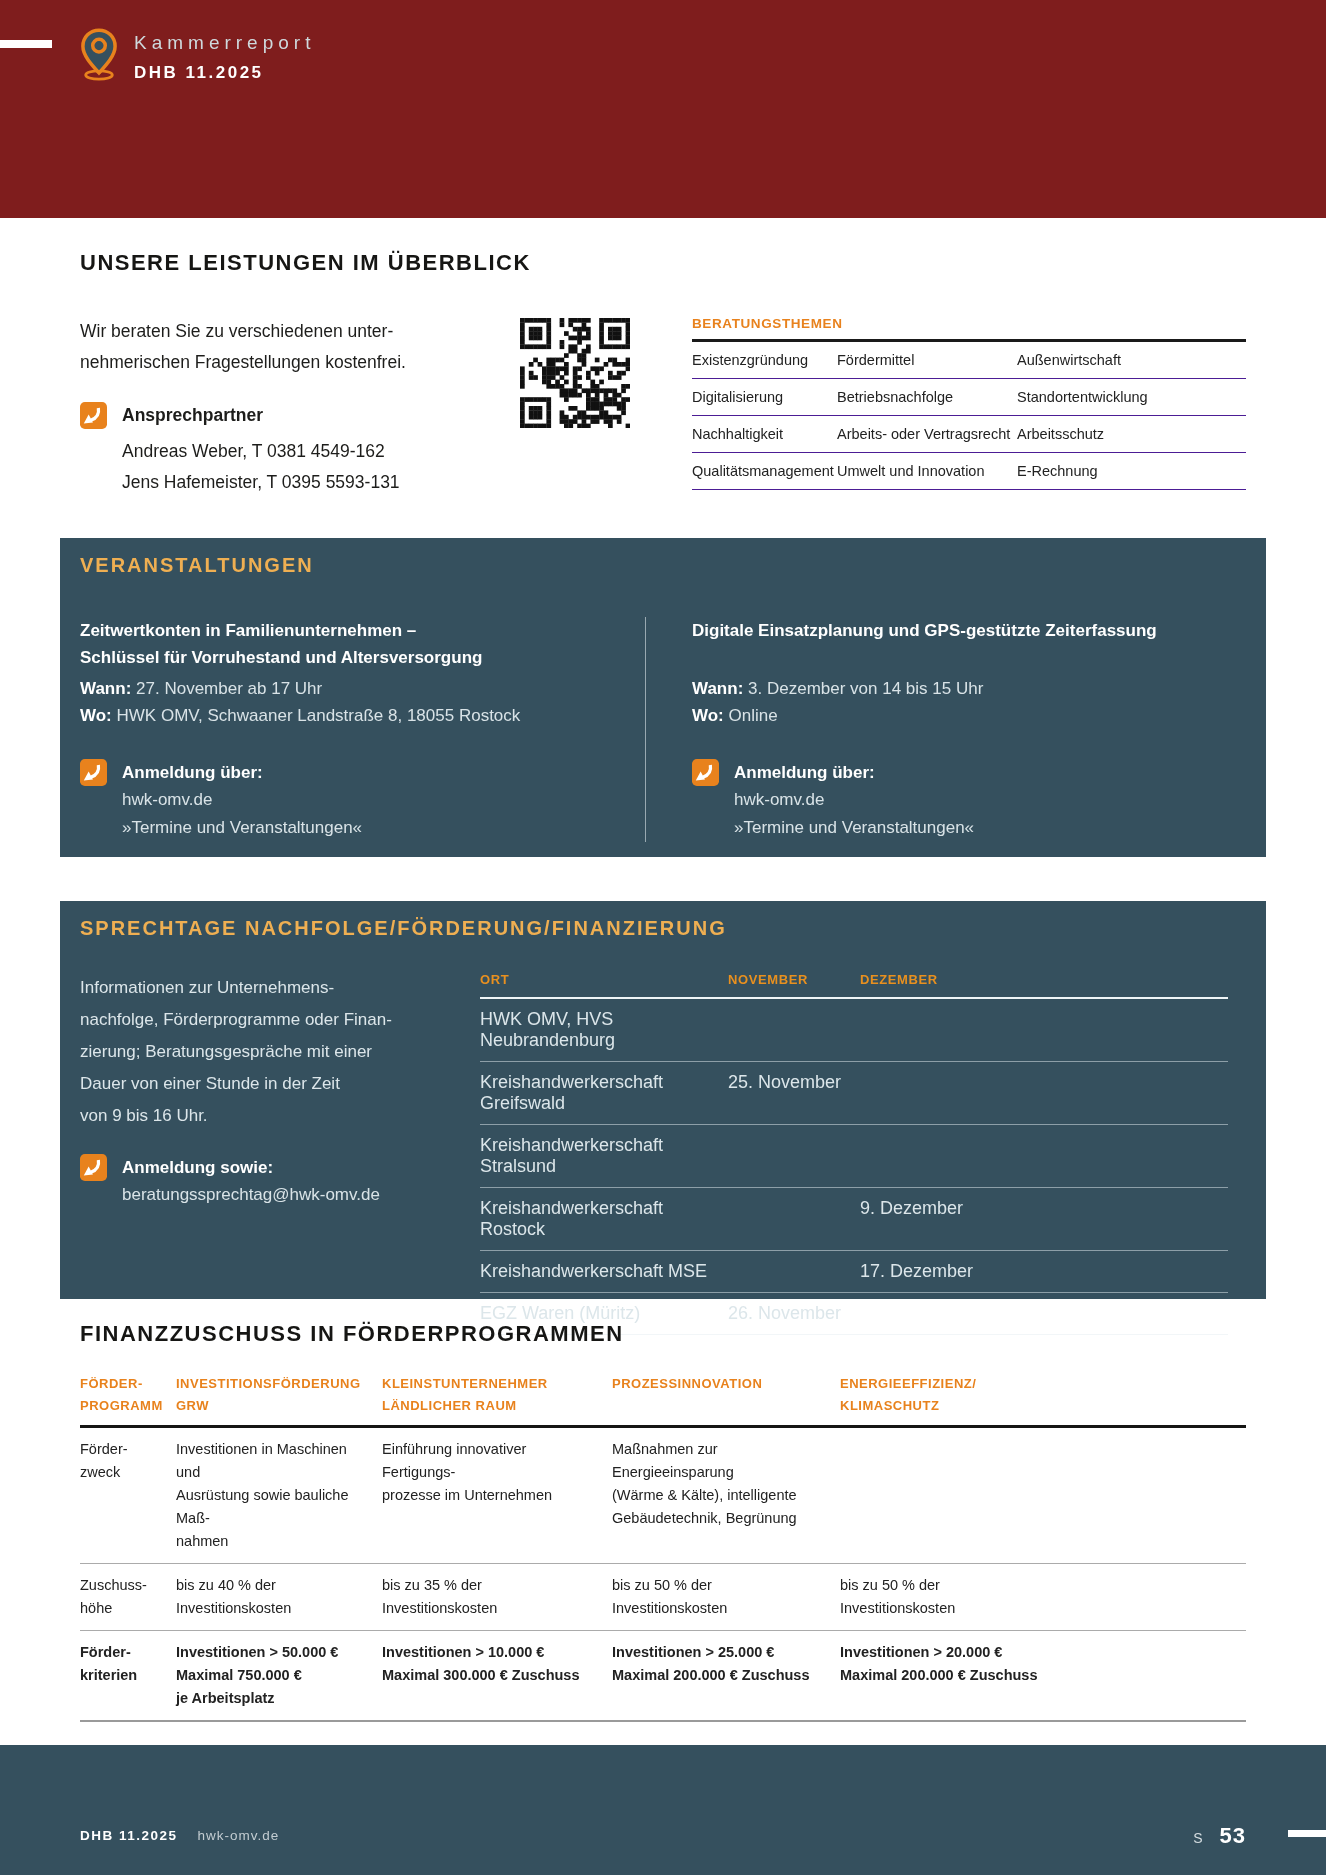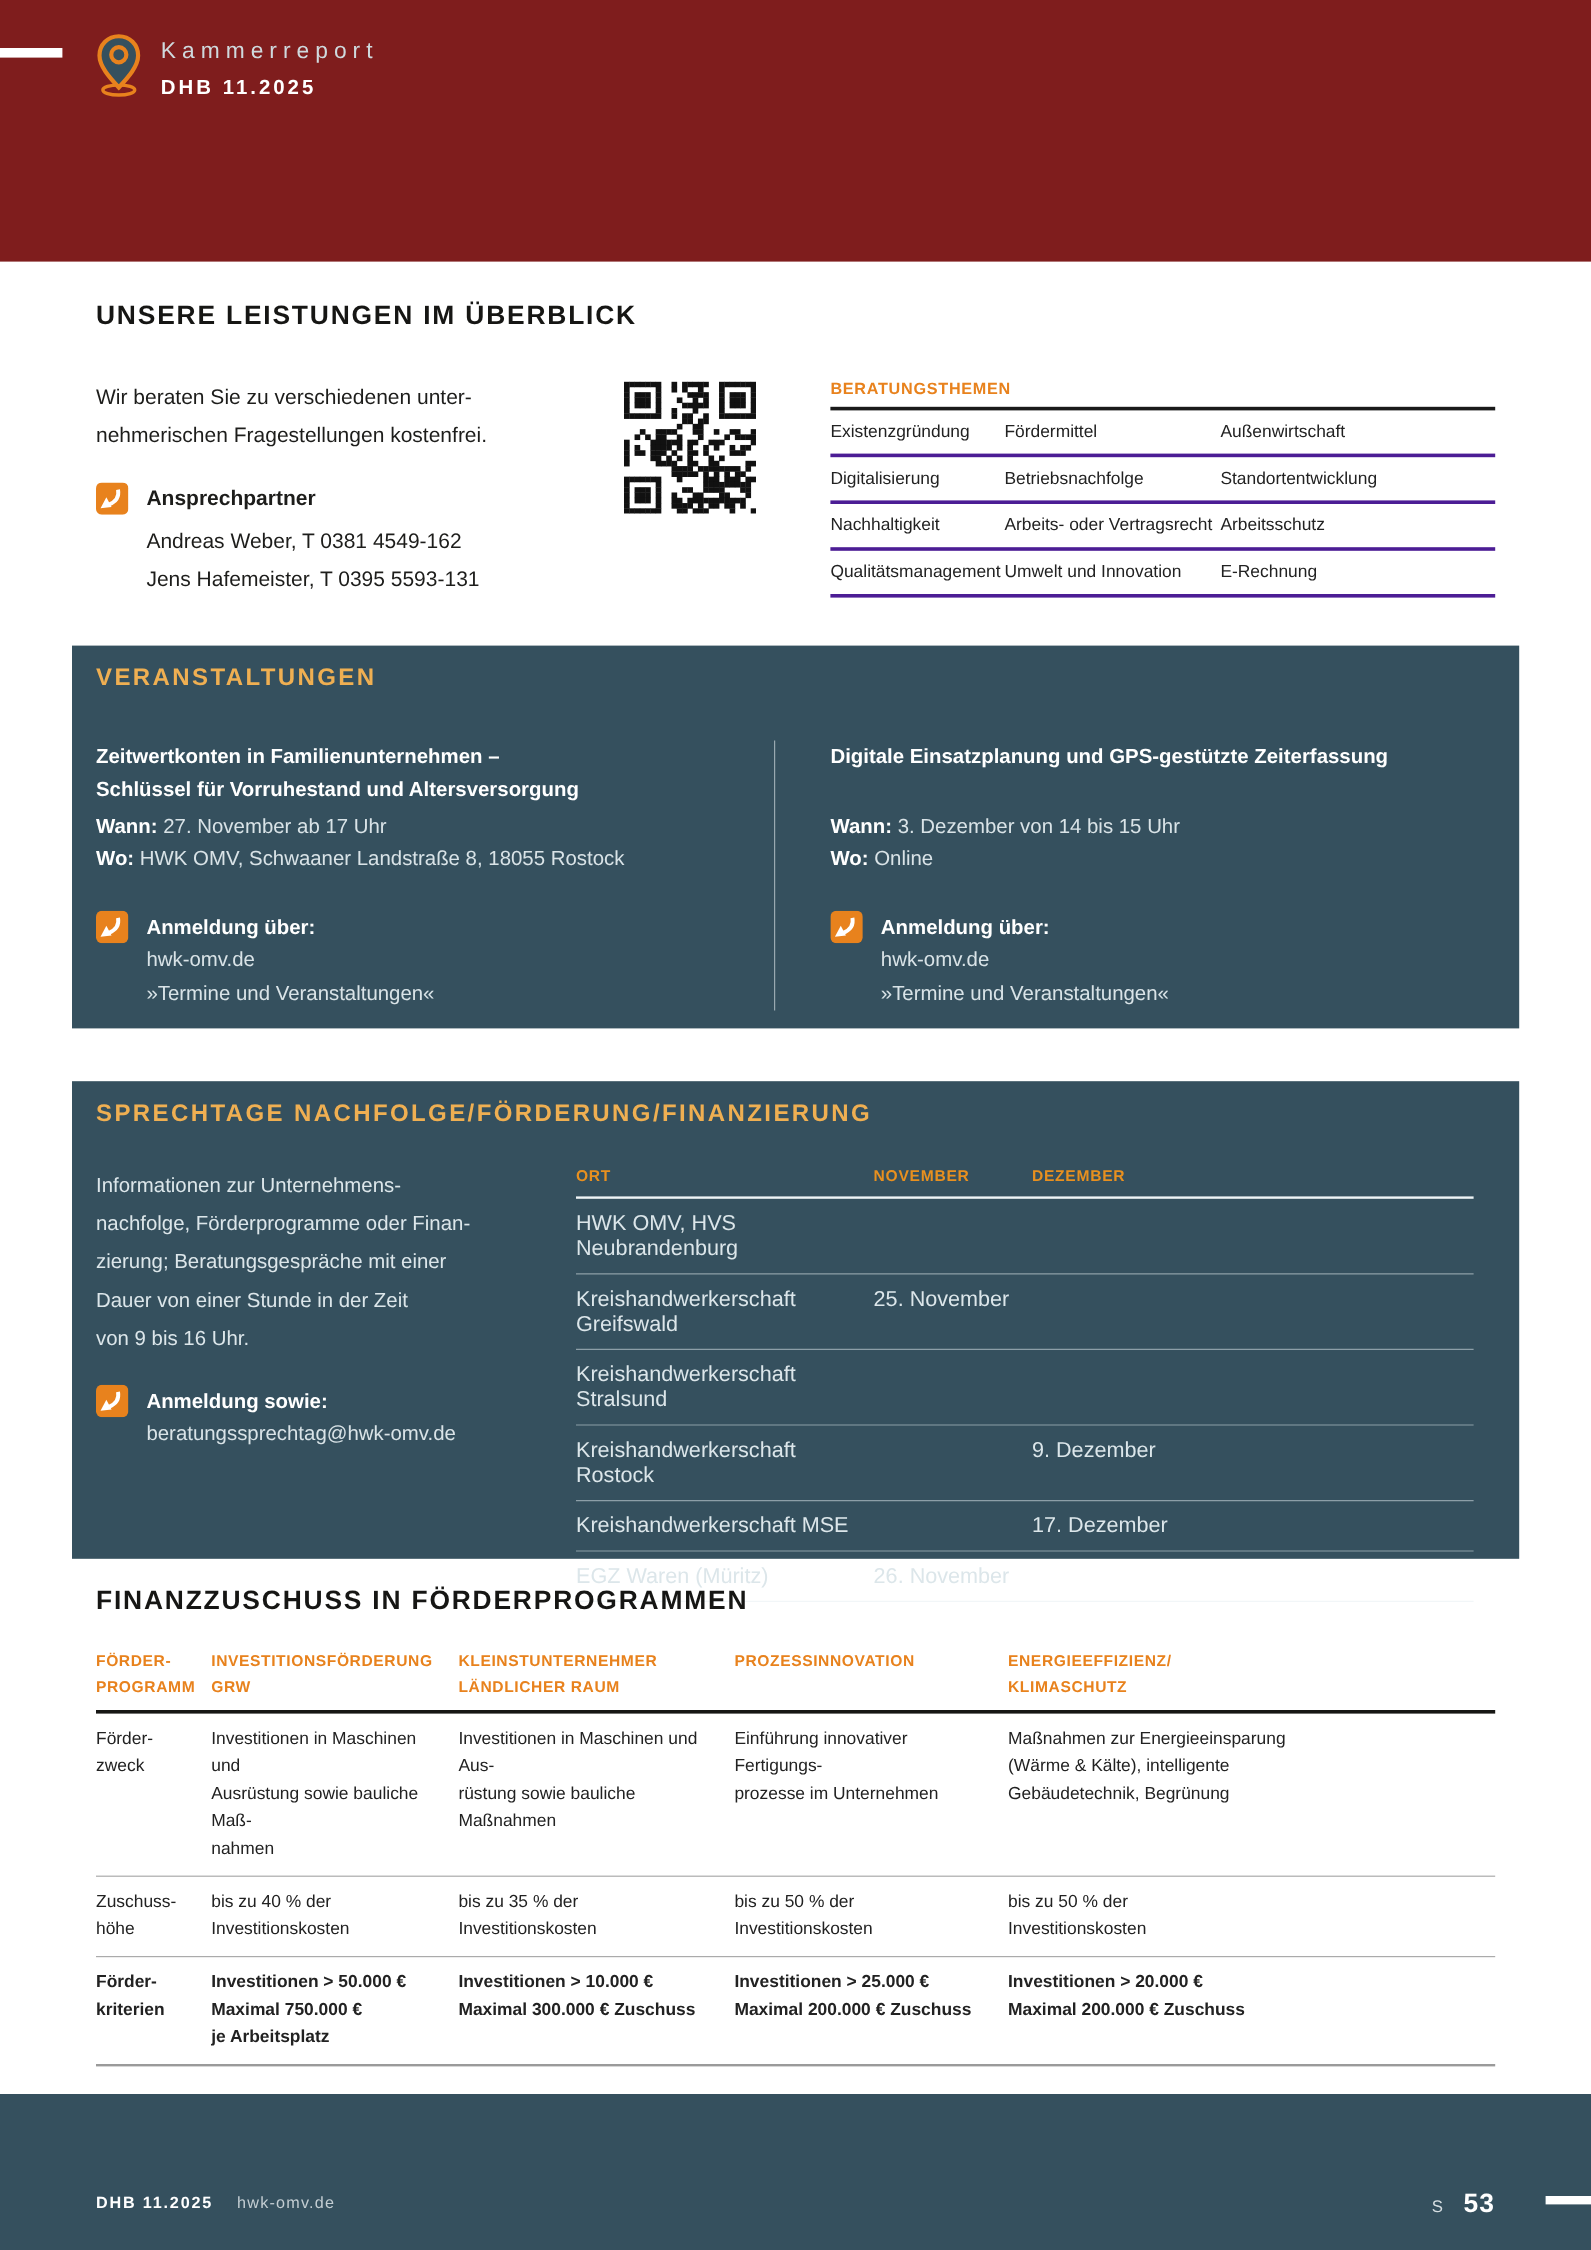--- a/index.html
+++ b/index.html
@@ -28,21 +28,21 @@
   .ov-left{ width:440px; }
   .ov-intro{ font-size:17.5px; line-height:31px; color:#1d1d1b; }
   .contact-block{ margin-top:24px; }
   .contact-head{ display:flex; align-items:center; }
   .contact-head .lbl{ font-size:17.5px; font-weight:bold; margin-left:15px; }
   .contact-lines{ margin-left:42px; margin-top:7px; font-size:17.5px; line-height:31px; }
   .qr-wrap{ width:110px; height:110px; background:#fff; margin-top:2px; }
   .topics{ flex:1; margin-left:62px; }
   .topics-title{ color:#E8821D; font-size:13.5px; font-weight:bold; letter-spacing:0.6px; }
   .topics-table{ margin-top:8px; border-top:3px solid #1a1a1a; }
-  .topics-row{ display:grid; grid-template-columns:145px 180px 1fr; border-bottom:3px solid #4c1d95; }
+  .topics-row{ display:grid; grid-template-columns:145px 180px 1fr; border-bottom:1px solid #4c1d95; }
   .topics-row div{ font-size:14.5px; padding:10px 6px 10px 0; color:#222; }
   
   .tealbox{ margin:0 60px; background:#35505E; color:#dde6ea; padding:16px 38px 26px 20px; }
   .box-title{ color:#EFAF52; font-size:20px; font-weight:bold; letter-spacing:2px; }
   .events{ margin-top:40px; height:319px; }
   .ev-cols{ display:flex; margin-top:40px; }
   .ev-left{ width:565px; padding-left:0; }
   .ev-right{ flex:1; border-left:1px solid rgba(235,242,245,0.55); padding-left:46px; }
   .ev-name{ color:#ffffff; font-weight:bold; font-size:17px; line-height:27px; min-height:58px; }
   .ev-line{ font-size:17px; line-height:27px; color:#d9e3e7; }
@@ -586,22 +586,20 @@
       <div class="prewrap">ENERGIEEFFIZIENZ/
 KLIMASCHUTZ</div>
     </div>
     <div class="fu-rule"></div>
     <div class="fu-grid fu-row">
       <div class="prewrap rowlabel">Förder-
 zweck</div>
       <div class="prewrap">Investitionen in Maschinen und
 Ausrüstung sowie bauliche Maß-
 nahmen</div>
-      <div class="prewrap">Investitionen in Maschinen und Aus-
-rüstung sowie bauliche Maßnahmen</div>
       <div class="prewrap">Einführung innovativer Fertigungs-
 prozesse im Unternehmen</div>
       <div class="prewrap">Maßnahmen zur Energieeinsparung
 (Wärme &amp; Kälte), intelligente
 Gebäudetechnik, Begrünung</div>
     </div>
     <div class="fu-grid fu-row">
       <div class="prewrap rowlabel">Zuschuss-
 höhe</div>
       <div class="prewrap">bis zu 40 % der Investitionskosten</div>

